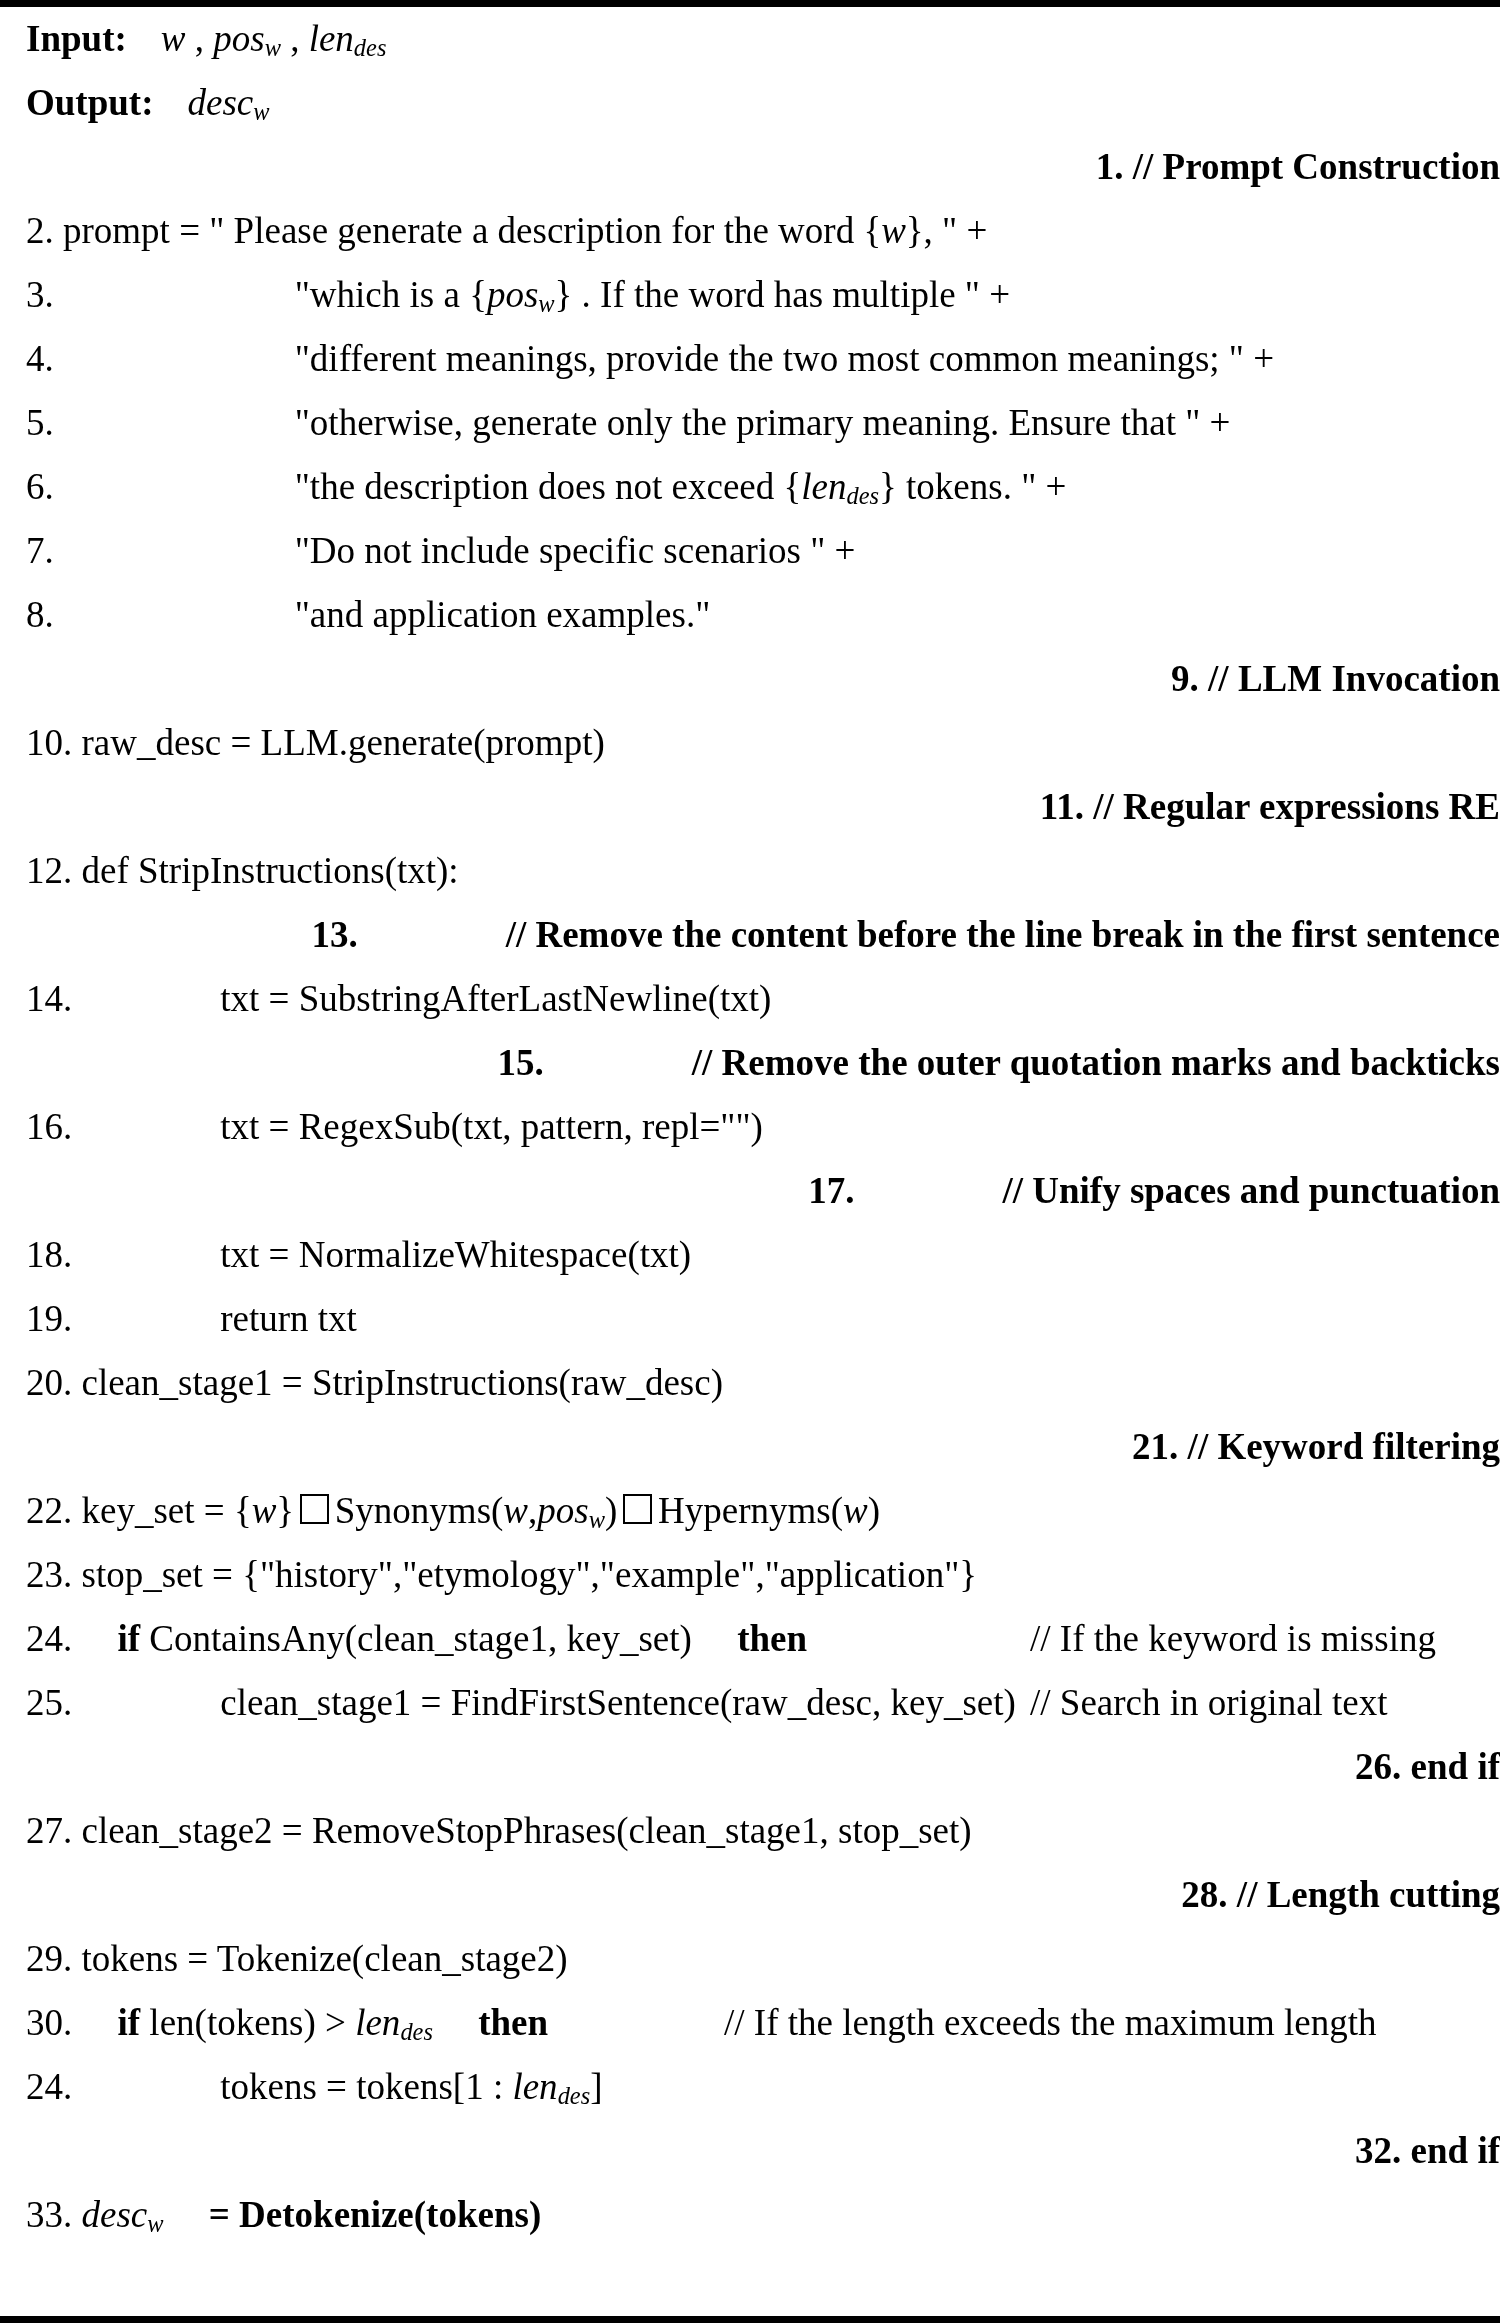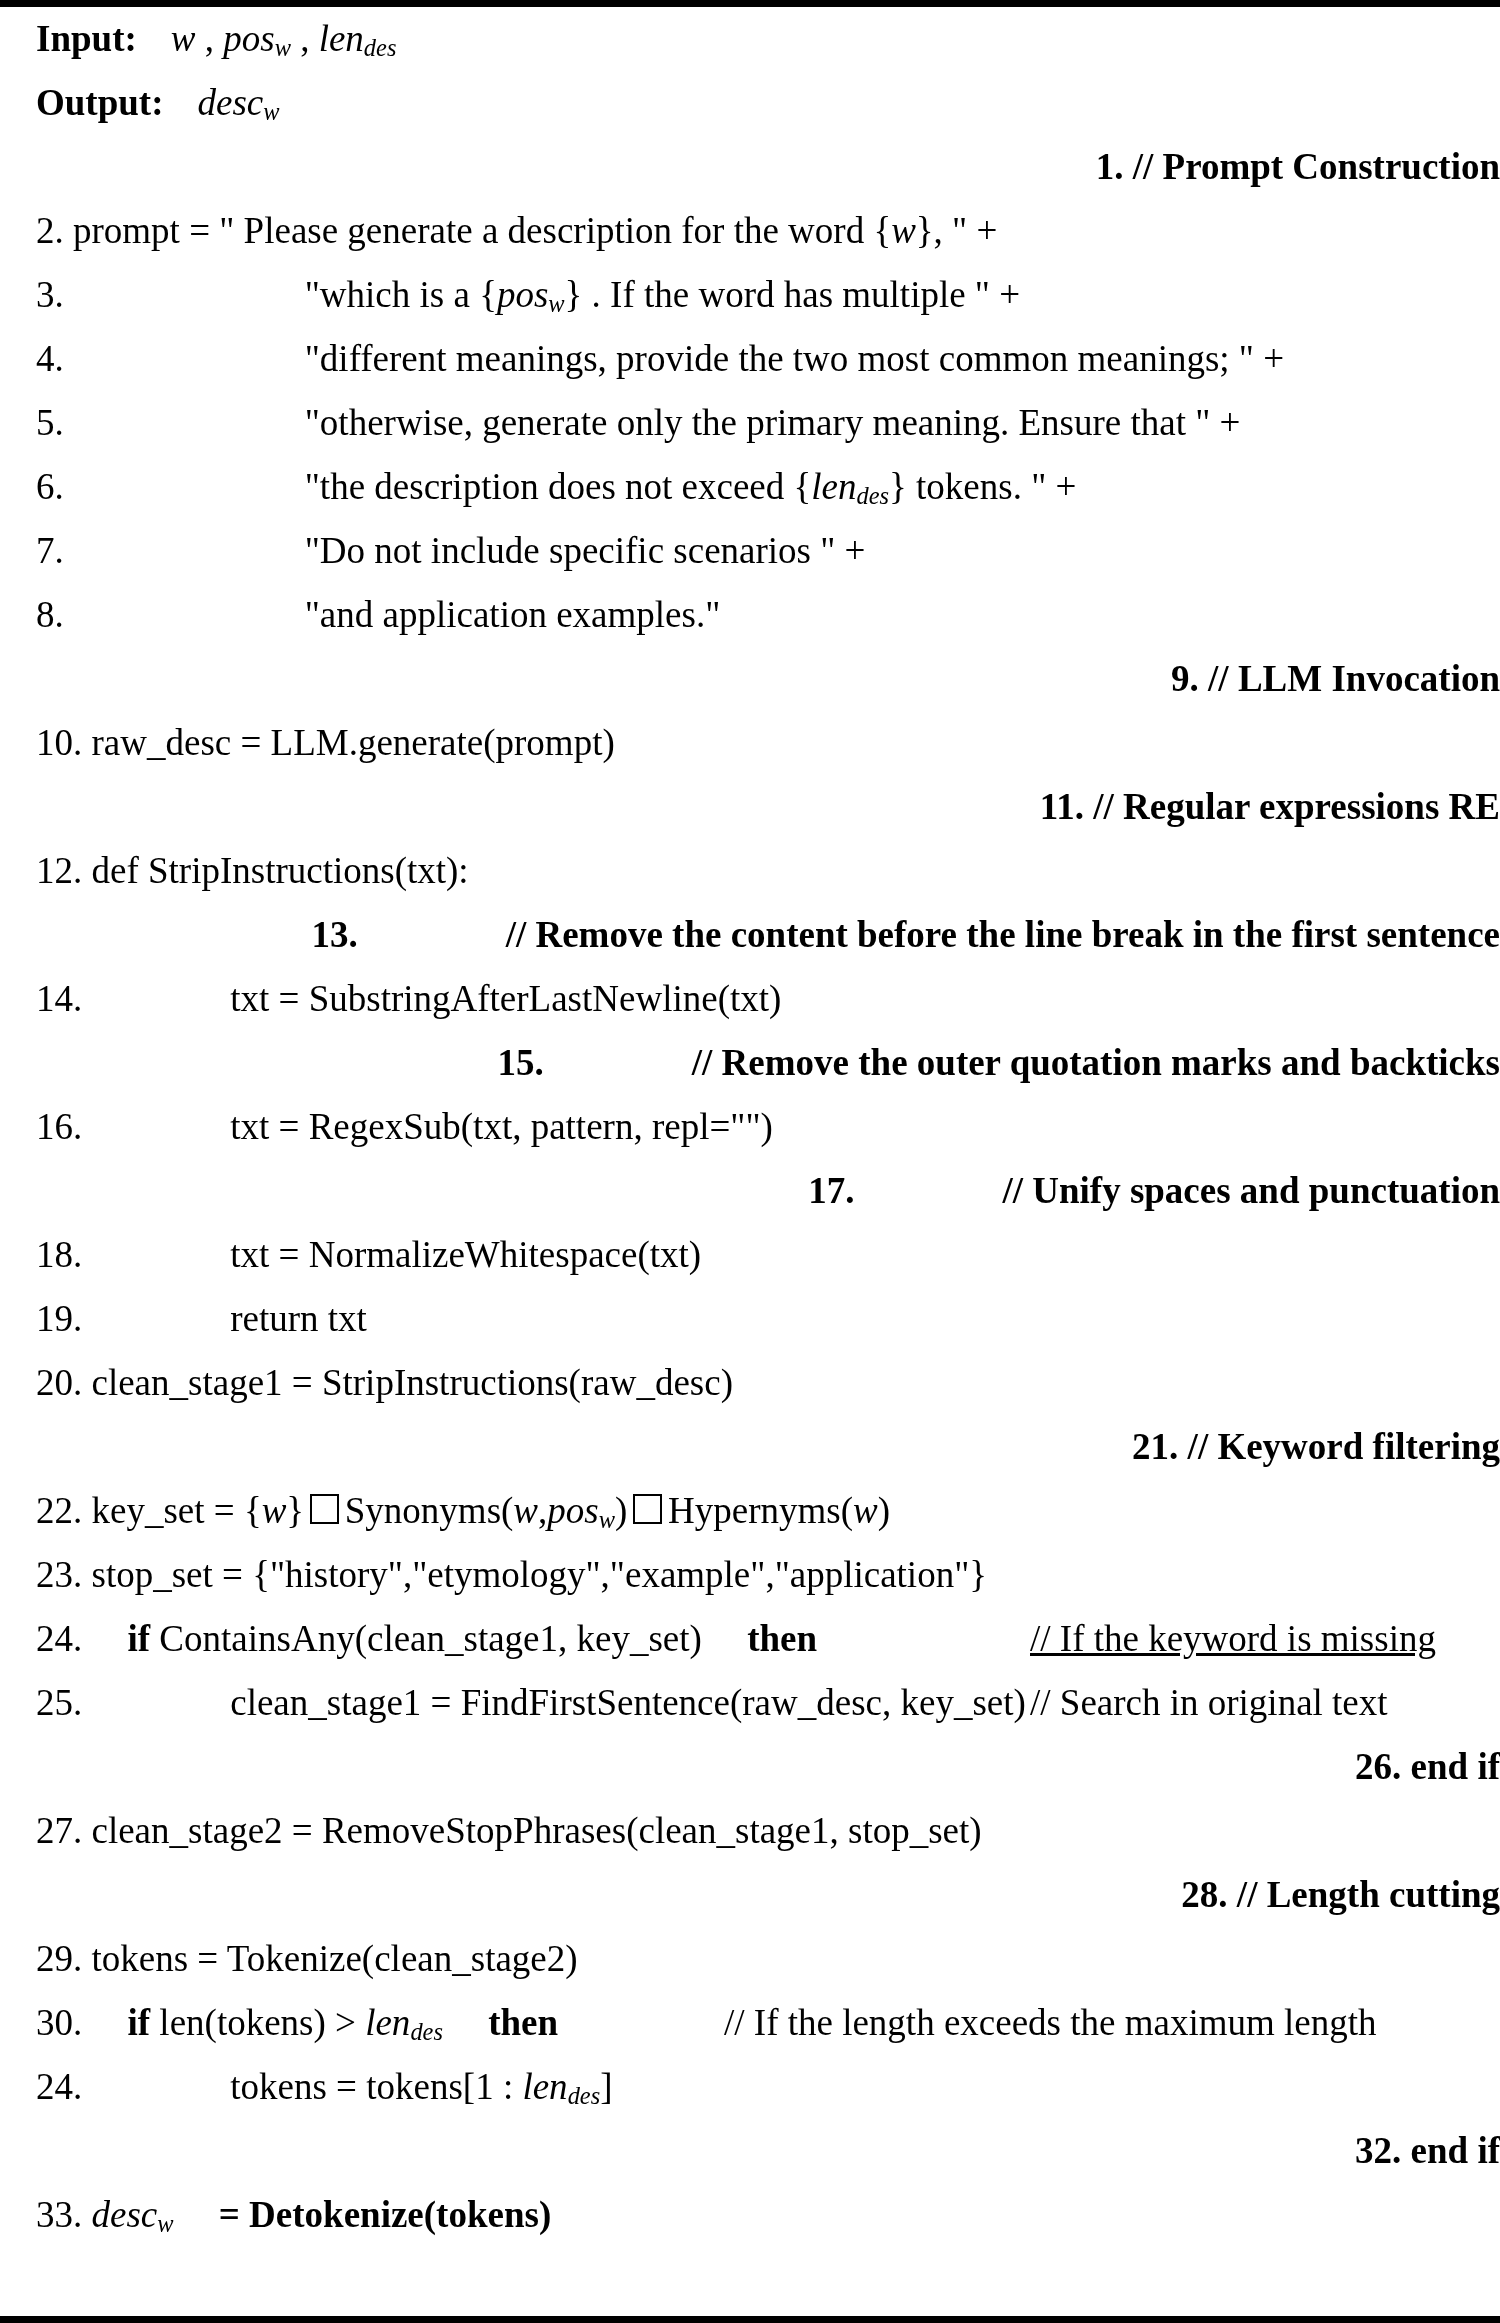--- a/index.html
+++ b/index.html
@@ -42,21 +42,21 @@
     left: 0;
     top: 7px;
     width: 1500px;
   }
   .line {
     position: relative;
     height: 64px;
     line-height: 64px;
     font-size: 37px;
     white-space: nowrap;
-    padding-left: 36px;
+    padding-left: 26px;
     box-sizing: border-box;
   }
   .line.hdr {
     font-weight: bold;
     text-align: right;
   }
   .num {
     display: inline-block;
     min-width: 0;
   }
@@ -214,21 +214,21 @@
     <div class="line">
       <span class="num">23.</span>
       <span>stop_set = {"history","etymology","example","application"}</span>
     </div>
 
     <div class="line">
       <span class="num">24.</span>
       <span class="kw">if</span>
       <span>ContainsAny(clean_stage1, key_set)</span>
       <span class="kw">then</span>
-      <span class="comment" style="left:1030px;text-decoration:underline;">// If the keyword is missing</span>
+      <span class="comment" style="left:1030px;">// If the keyword is missing</span>
     </div>
 
     <div class="line">
       <span class="num">25.</span><span class="ind1"></span><span>clean_stage1 = FindFirstSentence(raw_desc, key_set)</span>
       <span class="comment" style="left:1030px;">// Search in original text</span>
     </div>
 
     <div class="line hdr">
       <span class="num">26.</span>
       <span>end if</span>

